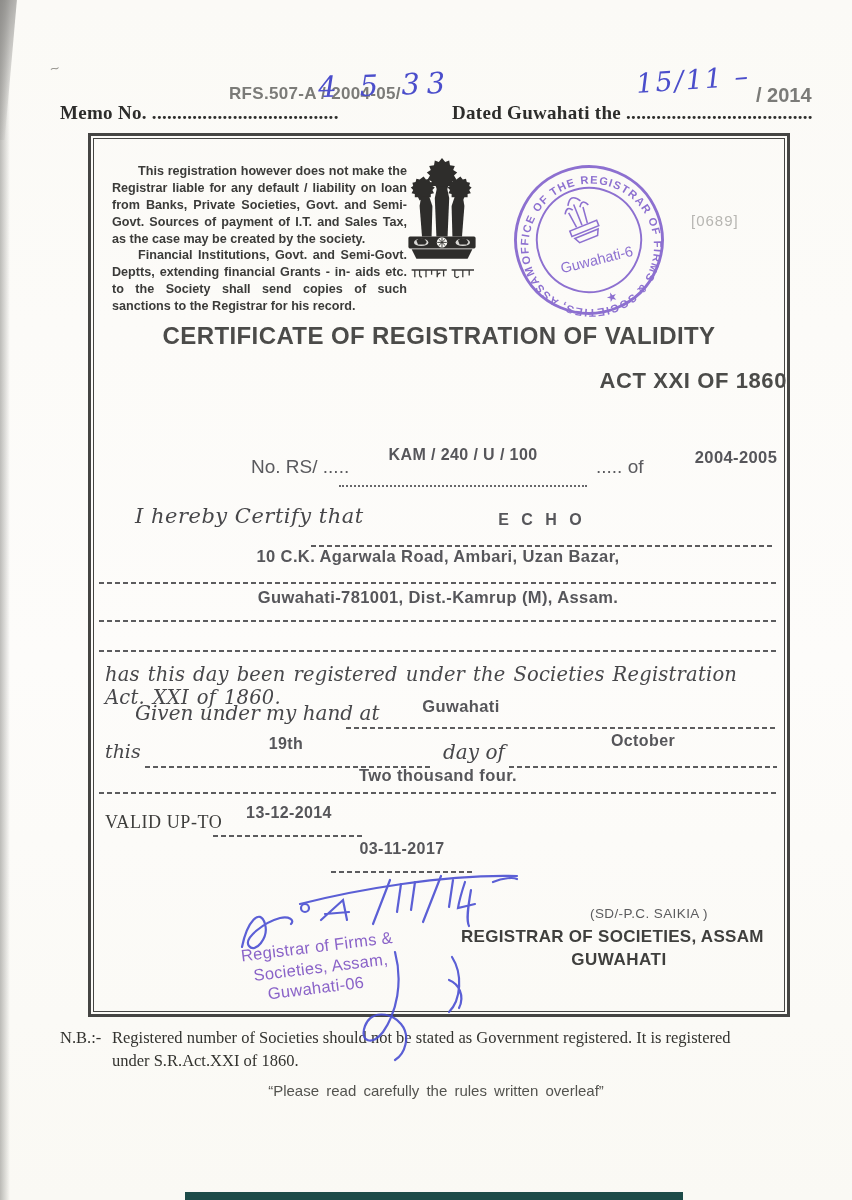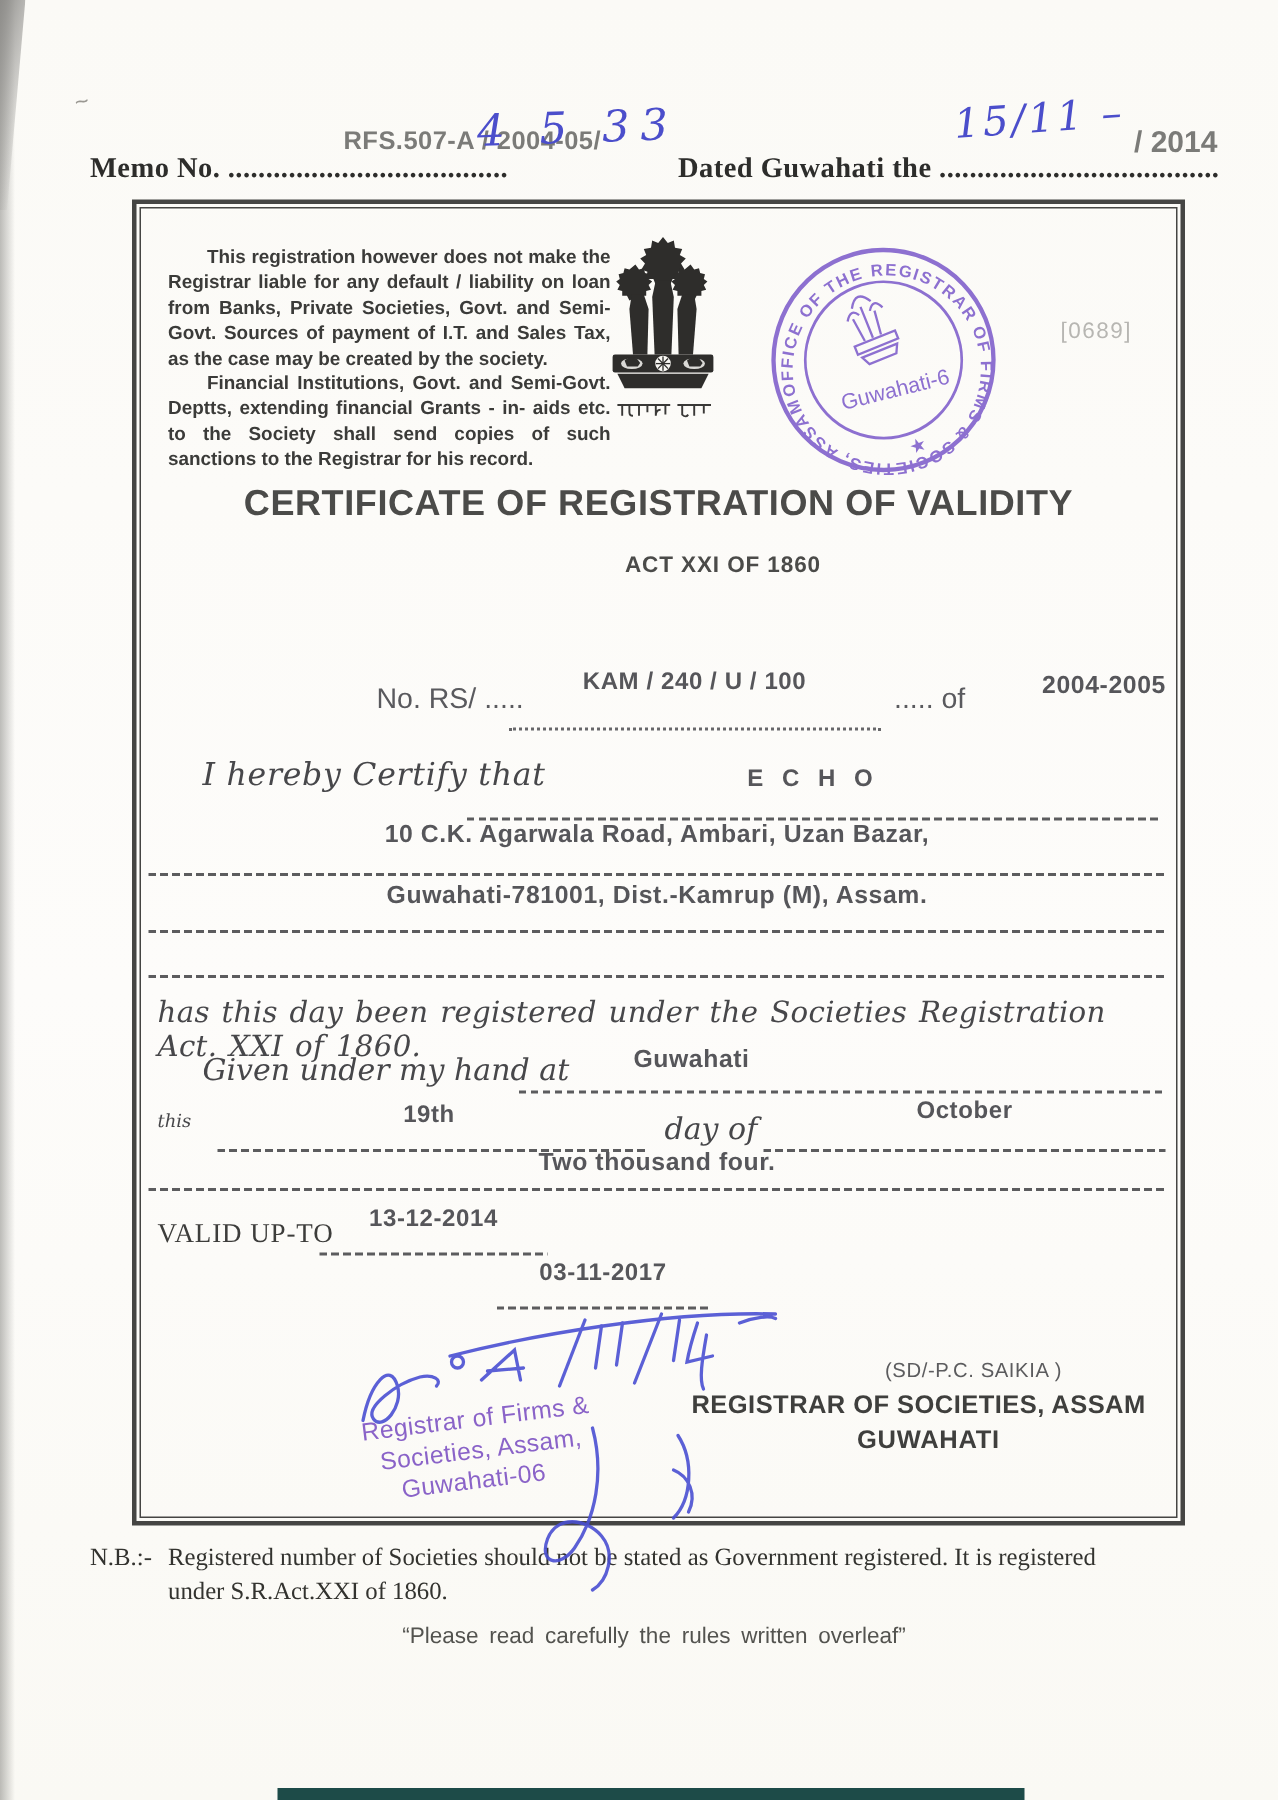--- a/index.html
+++ b/index.html
@@ -32,24 +32,24 @@
 
   
   .frame{left:88px;top:133px;width:696px;height:878px;border:3px solid #454543;background:transparent;}
   .frame-inner{position:absolute;left:2px;top:2px;right:2px;bottom:2px;border:1.5px solid #454543;pointer-events:none;}
 
   .disclaimer{left:21px;top:27px;width:295px;font-size:12.6px;line-height:1.34;font-weight:bold;color:#3b3b39;text-align:justify;}
   .disclaimer p{margin:0;text-indent:26px;}
 
   .emblem{left:311px;top:14px;}
   .stamp{left:416px;top:22px;opacity:.92;}
-  .serial{left:600px;top:76px;font-size:15px;color:#b7b6b2;letter-spacing:1px;margin-left:16px;}
+  .serial{left:600px;top:76px;font-size:15px;color:#b7b6b2;letter-spacing:1px;}
 
   .title1{left:0;top:186px;width:100%;text-align:center;font-size:24px;font-weight:bold;color:#4b4b49;letter-spacing:.4px;}
-  .title2{left:0;top:232px;width:100%;text-align:center;font-size:15px;font-weight:bold;color:#4b4b49;letter-spacing:.6px;padding-left:43px;}
+  .title2{left:0;top:232px;width:100%;text-align:right;font-size:22px;font-weight:bold;color:#4b4b49;letter-spacing:.6px;}
 
   .sans-val{font-weight:bold;color:#56565a;font-size:16px;letter-spacing:.4px;}
   .serif-it{font-family:"DejaVu Serif",serif;font-style:italic;color:#47474a;}
 
   .no-prefix{left:160px;top:320px;font-size:19px;color:#5a5a5e;}
   .no-dotline{left:248px;top:349px;width:248px;border-bottom:2.5px dotted #67676a;}
   .no-value{left:248px;top:310px;width:248px;text-align:center;}
   .no-of{left:505px;top:320px;font-size:19px;color:#5a5a5e;}
   .no-year{left:555px;top:312px;width:180px;text-align:center;font-size:16.5px;}
 
@@ -62,21 +62,21 @@
   .line-a1{left:8px;top:446px;width:678px;}
   .addr2{left:8px;top:452px;width:678px;text-align:center;font-size:16.5px;}
   .line-a2{left:8px;top:484px;width:678px;}
   .line-a3{left:8px;top:514px;width:678px;}
 
   .statement{left:14px;top:527px;width:672px;font-size:19.5px;letter-spacing:.2px;word-spacing:1.5px;}
   .given{left:44px;top:565px;font-size:20px;}
   .given-line{left:255px;top:591px;width:429px;}
   .given-val{left:270px;top:561px;width:200px;text-align:center;font-size:16.5px;}
 
-  .this-label{left:14px;top:604px;font-size:12px;font-style:italic;}
+  .this-label{left:14px;top:604px;font-size:19px;font-style:italic;}
   .this-line{left:54px;top:630px;width:286px;}
   .this-val{left:60px;top:599px;width:270px;text-align:center;}
   .dayof{left:352px;top:604px;font-size:20px;}
   .month-line{left:418px;top:630px;width:268px;}
   .month-val{left:418px;top:596px;width:268px;text-align:center;}
 
   .yearwords{left:8px;top:630px;width:678px;text-align:center;font-size:16.5px;}
   .yearwords-line{left:8px;top:656px;width:678px;}
 
   .caps-serif{font-family:"Liberation Serif",serif;font-size:18px;color:#3d3d3b;letter-spacing:.6px;}

